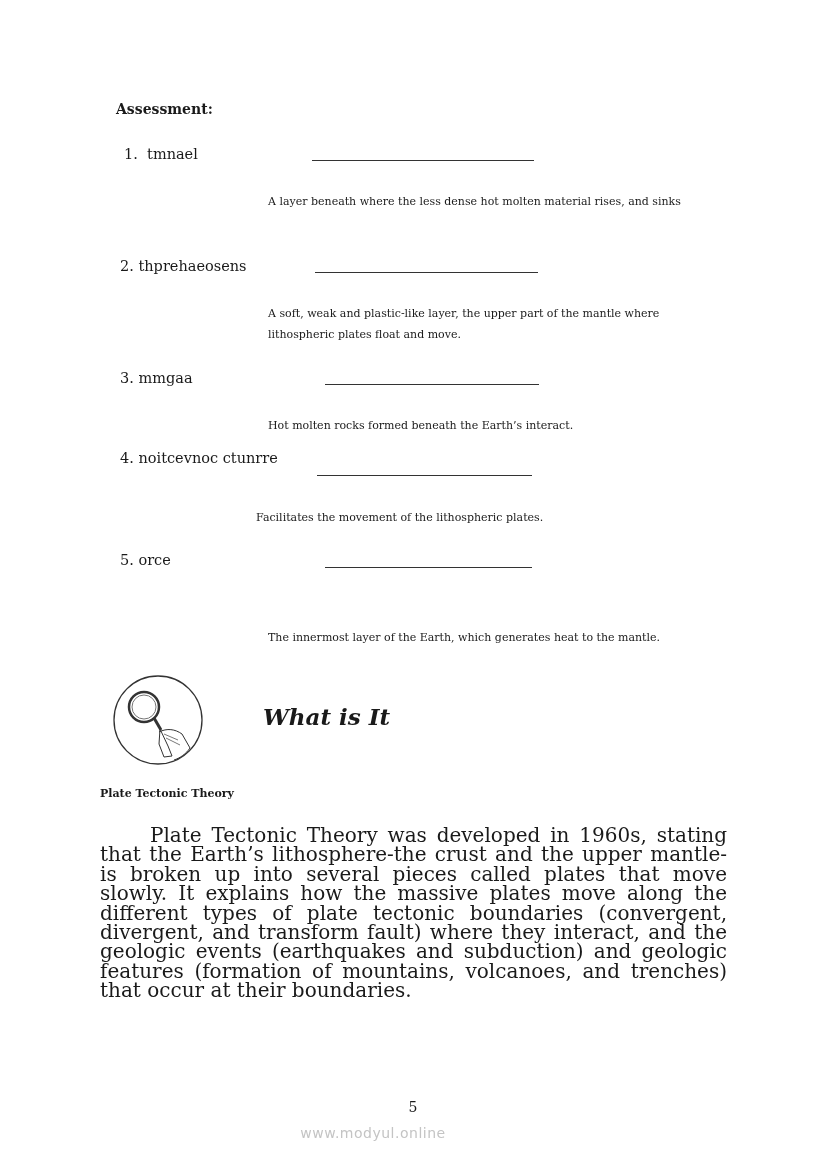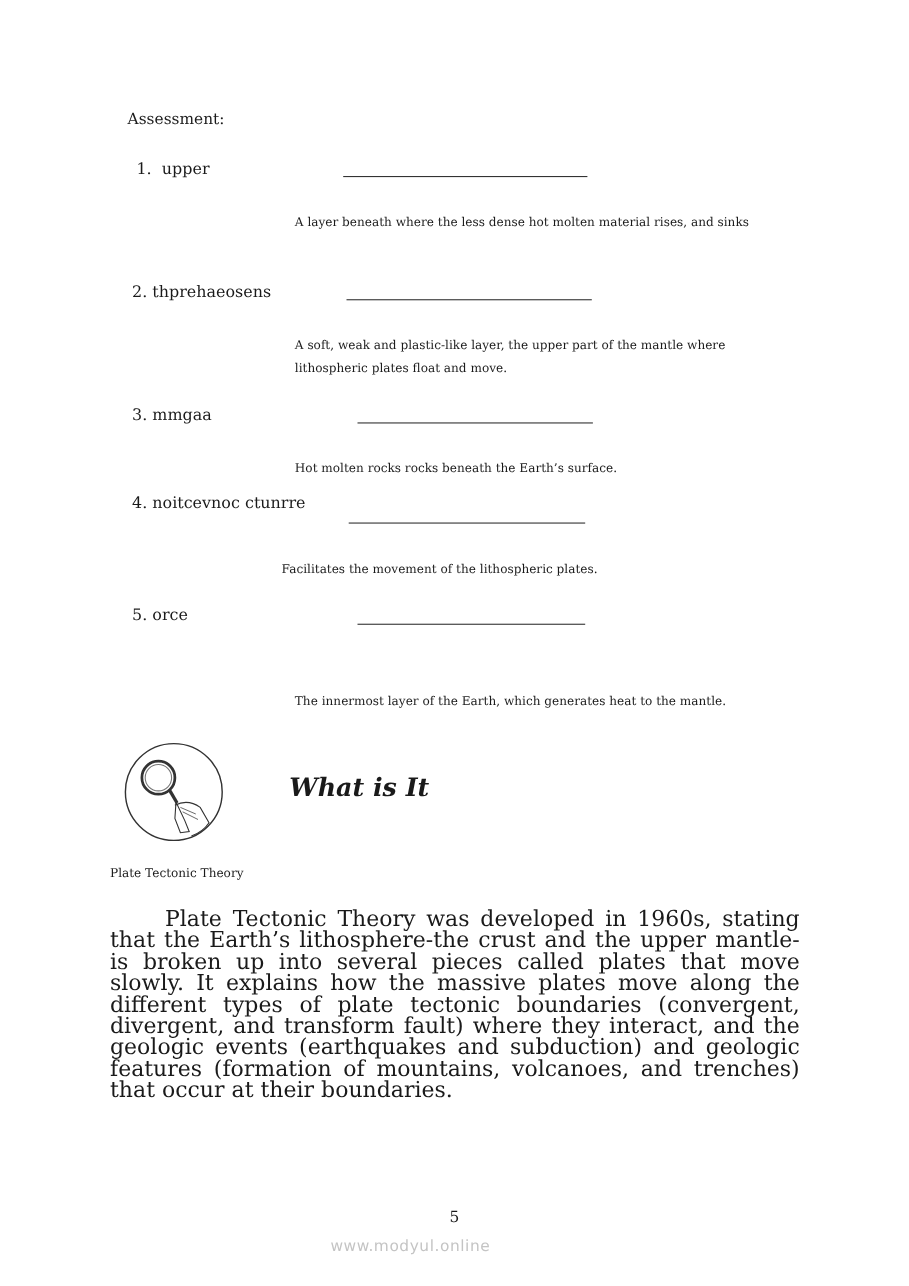--- a/index.html
+++ b/index.html
@@ -1,52 +1,52 @@
 <!DOCTYPE html>
 <html><head>
 <meta charset="utf-8">
 <style>
   html, body { margin: 0; padding: 0; background: #ffffff; }
   body { width: 826px; height: 1169px; position: relative; overflow: hidden;
          font-family: "DejaVu Serif", "Liberation Serif", serif; color: #1a1a1a; }
   .abs { position: absolute; }
-  .heading { font-weight: normal; font-size: 14px; }
+  .heading { font-weight: bold; font-size: 14px; }
   .term { font-size: 14.5px; }
   .blank { position: absolute; height: 0; border-bottom: 1px solid #333; }
   .desc { font-size: 11px; line-height: 21px; width: 450px; }
   .what-title { font-family: "DejaVu Serif", serif; font-weight: bold; font-style: italic; font-size: 23px; }
   .body-para { font-size: 20px; line-height: 19.4px; text-align: justify; width: 627px; }
   .page-num { font-size: 14px; width: 826px; text-align: center; }
   .watermark { font-family: "DejaVu Sans", sans-serif; font-size: 14px; color: #c4c4c4; width: 746px; text-align: center; letter-spacing: 0.5px; }
 </style>
 </head>
 <body>
 
 <div class="abs heading" style="left:116px; top:101px;">Assessment:</div>
 
 <div class="abs term" style="left:124px; top:146px;">
   <span>1.</span>&nbsp;
-  <span>upper</span>
+  <span>tmnael</span>
 </div>
 <div class="blank" style="left:312px; top:160px; width:222px;"></div>
 <div class="abs desc" style="left:268px; top:191px;">A layer beneath where the less dense hot molten material rises, and sinks</div>
 
 <div class="abs term" style="left:120px; top:258px;">
   <span>2.</span>
   <span>thprehaeosens</span>
 </div>
 <div class="blank" style="left:315px; top:272px; width:223px;"></div>
 <div class="abs desc" style="left:268px; top:303px;">A soft, weak and plastic-like layer, the upper part of the mantle where lithospheric plates float and move.</div>
 
 <div class="abs term" style="left:120px; top:370px;">
   <span>3.</span>
   <span>mmgaa</span>
 </div>
 <div class="blank" style="left:325px; top:384px; width:214px;"></div>
-<div class="abs desc" style="left:268px; top:415px;">Hot molten rocks rocks beneath the Earth’s surface.</div>
+<div class="abs desc" style="left:268px; top:415px;">Hot molten rocks formed beneath the Earth’s interact.</div>
 
 <div class="abs term" style="left:120px; top:450px;">
   <span>4.</span>
   <span>noitcevnoc ctunrre</span>
 </div>
 <div class="blank" style="left:317px; top:475px; width:215px;"></div>
 <div class="abs desc" style="left:256px; top:507px;">Facilitates the movement of the lithospheric plates.</div>
 
 <div class="abs term" style="left:120px; top:552px;">
   <span>5.</span>

